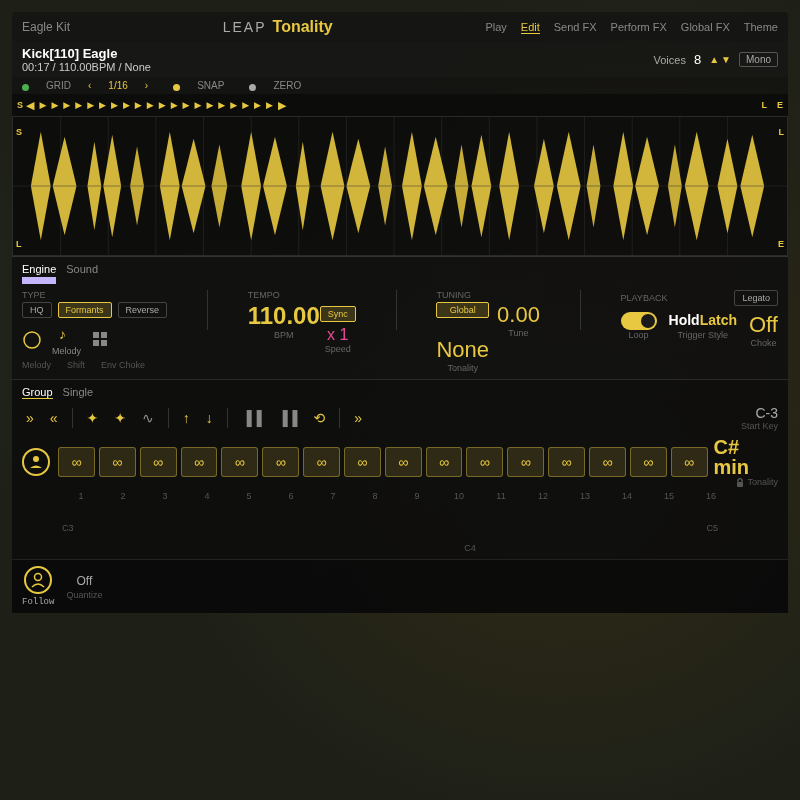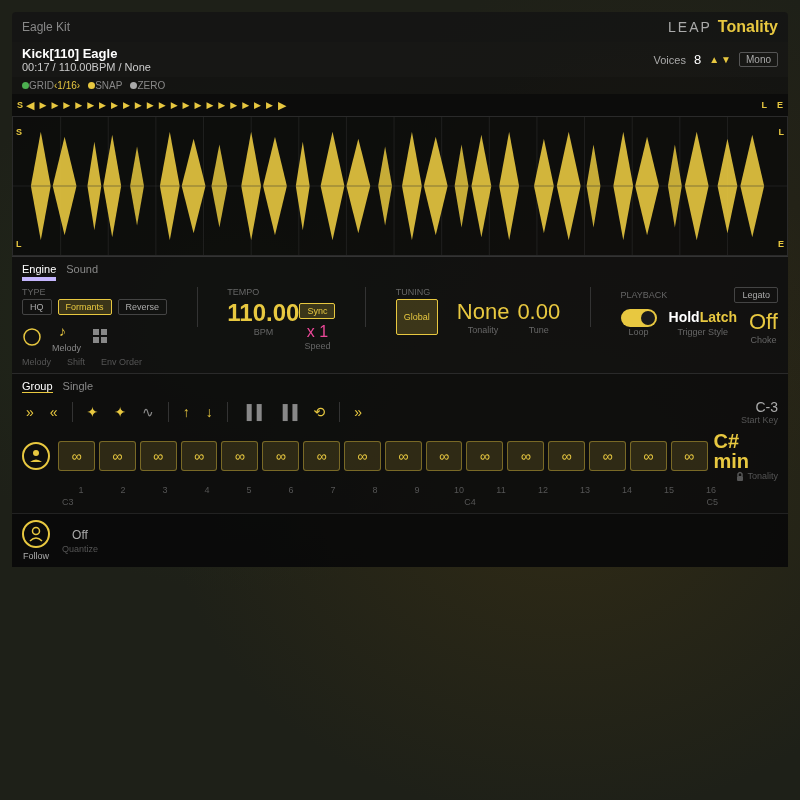--- a/index.html
+++ b/index.html
@@ -93,22 +93,22 @@
       border: 1px solid #555;
       color: #aaa;
       padding: 1px 6px;
       font-size: 10px;
       border-radius: 2px;
       cursor: pointer;
     }
     
     .grid-bar {
       display: flex;
-      align-items: center;
-      gap: 0;
+      align-items: flex-end;
+      gap: 17px;
       padding: 3px 10px;
       background: rgba(15,15,15,0.7);
       font-size: 10px;
       color: #888;
     }
     .grid-bar .dot {
       width: 7px; height: 7px; border-radius: 50%;
       display: inline-block;
     }
     .dot-green { background: #4caf50; }
@@ -150,21 +150,21 @@
       margin-bottom: 6px;
     }
     .engine-tab {
       font-size: 11px;
       color: #888;
       cursor: pointer;
       padding-bottom: 2px;
     }
     .engine-tab.active {
       color: #fff;
-      border-bottom: 4px solid #c4b5fd;
+      border-bottom: 7px solid #c4b5fd;
     }
     .ctrl-group {
       display: flex;
       flex-direction: column;
       gap: 2px;
     }
     .ctrl-label {
       font-size: 9px;
       color: #666;
       text-transform: uppercase;
@@ -331,20 +331,21 @@
       border-top: 1px solid #222;
       display: flex;
       align-items: center;
       gap: 12px;
     }
     .follow-item {
       display: flex;
       flex-direction: column;
       align-items: center;
       gap: 3px;
+      font-family: Liberation Mono, monospace;
     }
     .follow-icon {
       width: 28px;
       height: 28px;
       border-radius: 50%;
       border: 2px solid #e8c840;
       display: flex;
       align-items: center;
       justify-content: center;
       color: #e8c840;
@@ -391,20 +392,28 @@
 <div class="app-container">
   <div class="bg-camo"></div>
 
   <div class="main-content">
 
     <div class="top-bar">
       <div class="top-bar-left">Eagle Kit</div>
       <div class="top-bar-center">
         <span class="leap-logo">LEAP</span>
         <span class="app-name">Tonality</span>
+      </div>
+      <div class="top-bar-right">
+        <span>Play</span>
+        <span class="active">Edit</span>
+        <span>Send FX</span>
+        <span>Perform FX</span>
+        <span>Global FX</span>
+        <span>Theme</span>
       </div>
     </div>
 
     <div class="info-bar">
       <div class="info-left">
         <div class="track-name">Kick[110] Eagle</div>
         <div>
           <span>00:17</span>
           <span> / </span>
           <span>110.00BPM</span>
@@ -583,21 +592,21 @@
                 <rect x="2" y="2" width="6" height="6" fill="#888"></rect>
                 <rect x="10" y="2" width="6" height="6" fill="#888"></rect>
                 <rect x="2" y="10" width="6" height="6" fill="#888"></rect>
                 <rect x="10" y="10" width="6" height="6" fill="#888"></rect>
               </svg>
             </div>
           </div>
           <div style="display:flex; gap:16px; margin-top:2px;">
             <span style="font-size:9px; color:#555;">Melody</span>
             <span style="font-size:9px; color:#555;">Shift</span>
-            <span style="font-size:9px; color:#555;">Env Order</span>
+            <span style="font-size:9px; color:#555;">Env Choke</span>
           </div>
         </div>
 
         <div class="divider"></div>
 
         <div class="ctrl-group">
           <span class="ctrl-label">TEMPO</span>
           <div style="display:flex; align-items:flex-start;">
             <div class="value-box">
               <span class="big-value">110.00</span>
@@ -611,21 +620,21 @@
               </div>
             </div>
           </div>
         </div>
 
         <div class="divider"></div>
 
         <div class="ctrl-group">
           <span class="ctrl-label">TUNING</span>
           <div style="display:flex; gap:8px; align-items:flex-start;">
-            <div style="display:flex; gap:19px;">
+            <div style="display:flex; flex-direction:column; gap:19px;">
               <button class="btn-small active">Global</button>
               <div class="value-box">
                 <span style="color:#e8c840; font-size:22px;">None</span>
                 <span class="sub-label">Tonality</span>
               </div>
             </div>
             <div class="value-box">
               <span style="color:#e8c840; font-size:22px;">0.00</span>
               <span class="sub-label">Tune</span>
             </div>
@@ -774,21 +783,21 @@
         <div class="pad-num">11</div>
         <div class="pad-num">12</div>
         <div class="pad-num">13</div>
         <div class="pad-num">14</div>
         <div class="pad-num">15</div>
         <div class="pad-num">16</div>
       </div>
 
       <div class="pad-labels-row" style="padding-left:40px; padding-right:60px;">
         <span>C3</span>
-        <span style="margin-left:160px;">C4</span>
+        <span style="margin-left:160px;margin-top:40px;">C4</span>
         <span>C5</span>
       </div>
     </div>
 
     <div class="bottom-section">
       <div class="follow-item">
         <div class="follow-icon">
           <svg width="16" height="16" viewBox="0 0 16 16">
             <circle cx="8" cy="5" r="3.5" stroke="#e8c840" stroke-width="1.5" fill="none"></circle>
             <path d="M2 15 Q8 9 14 15" stroke="#e8c840" stroke-width="1.5" fill="none"></path>

